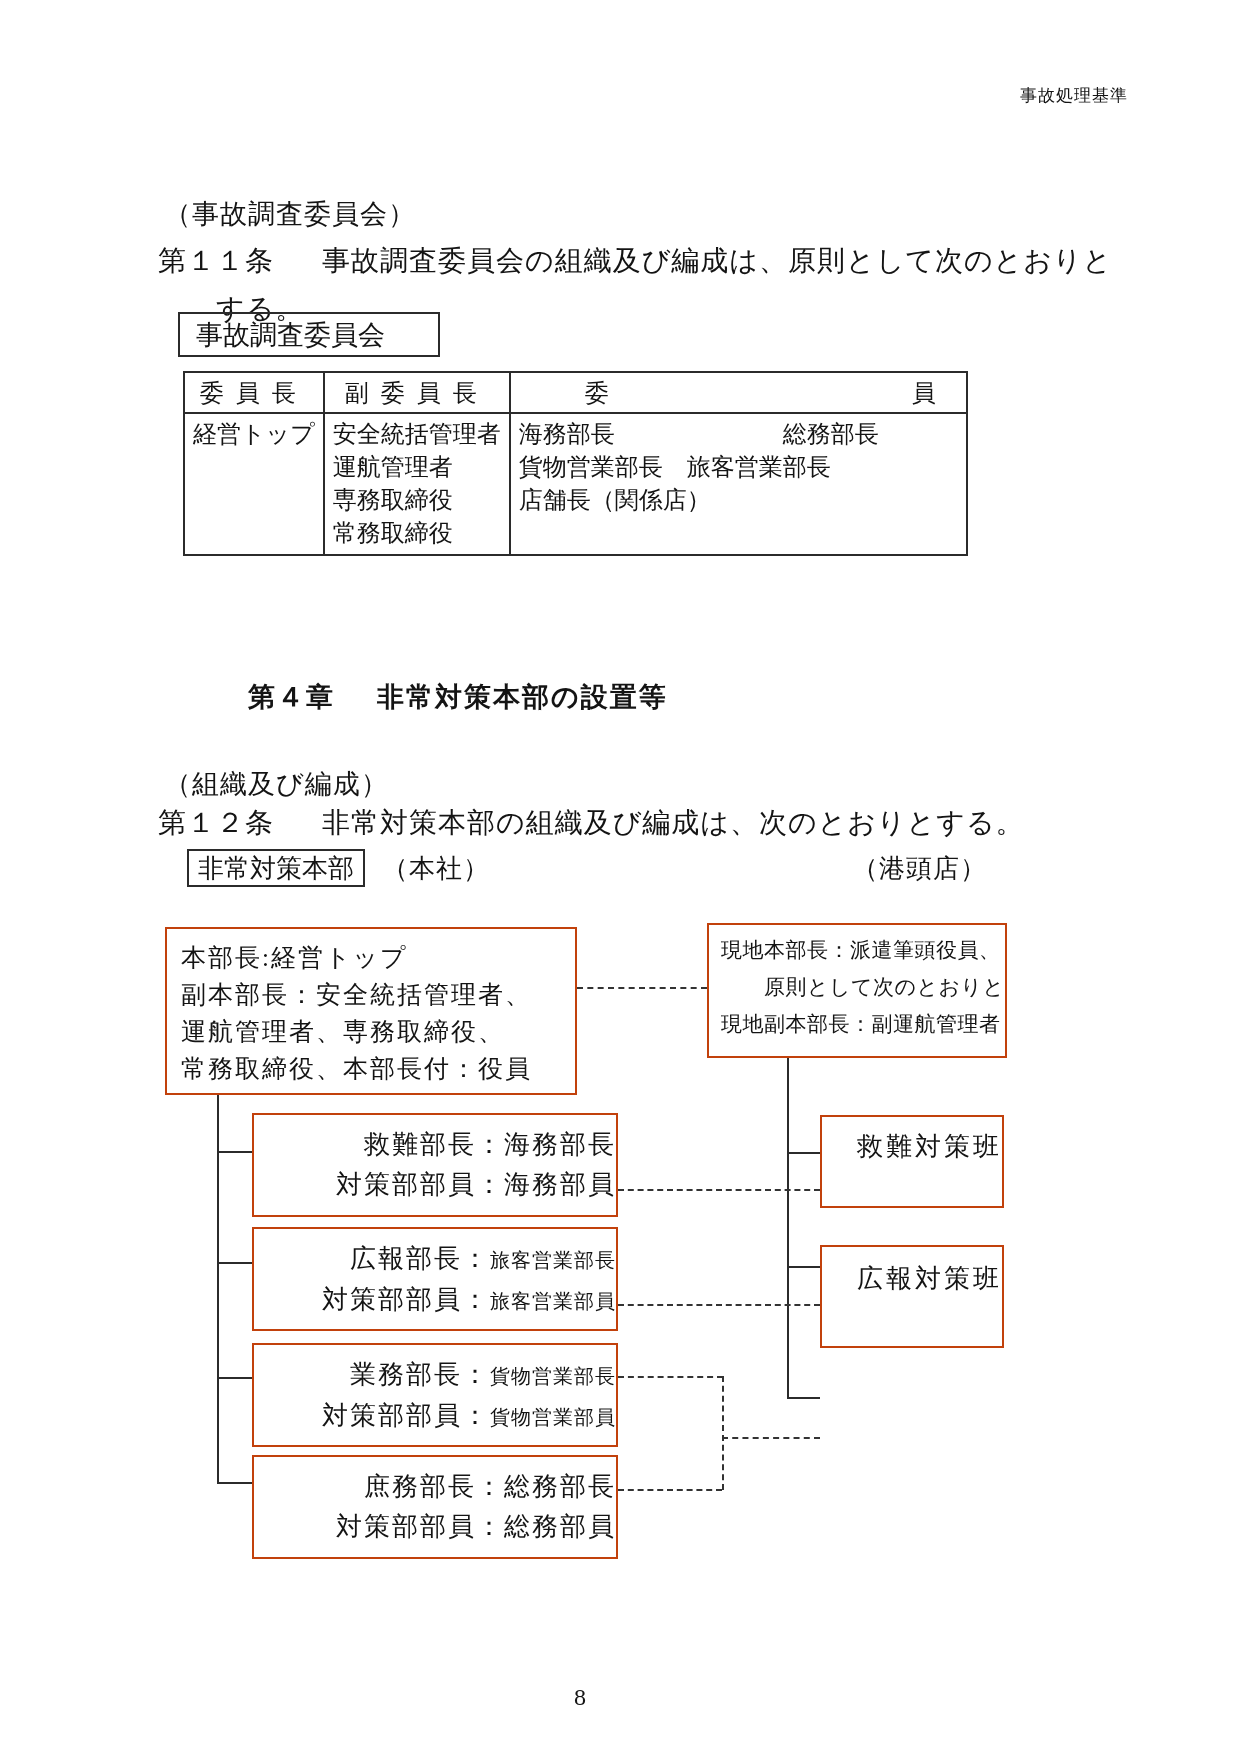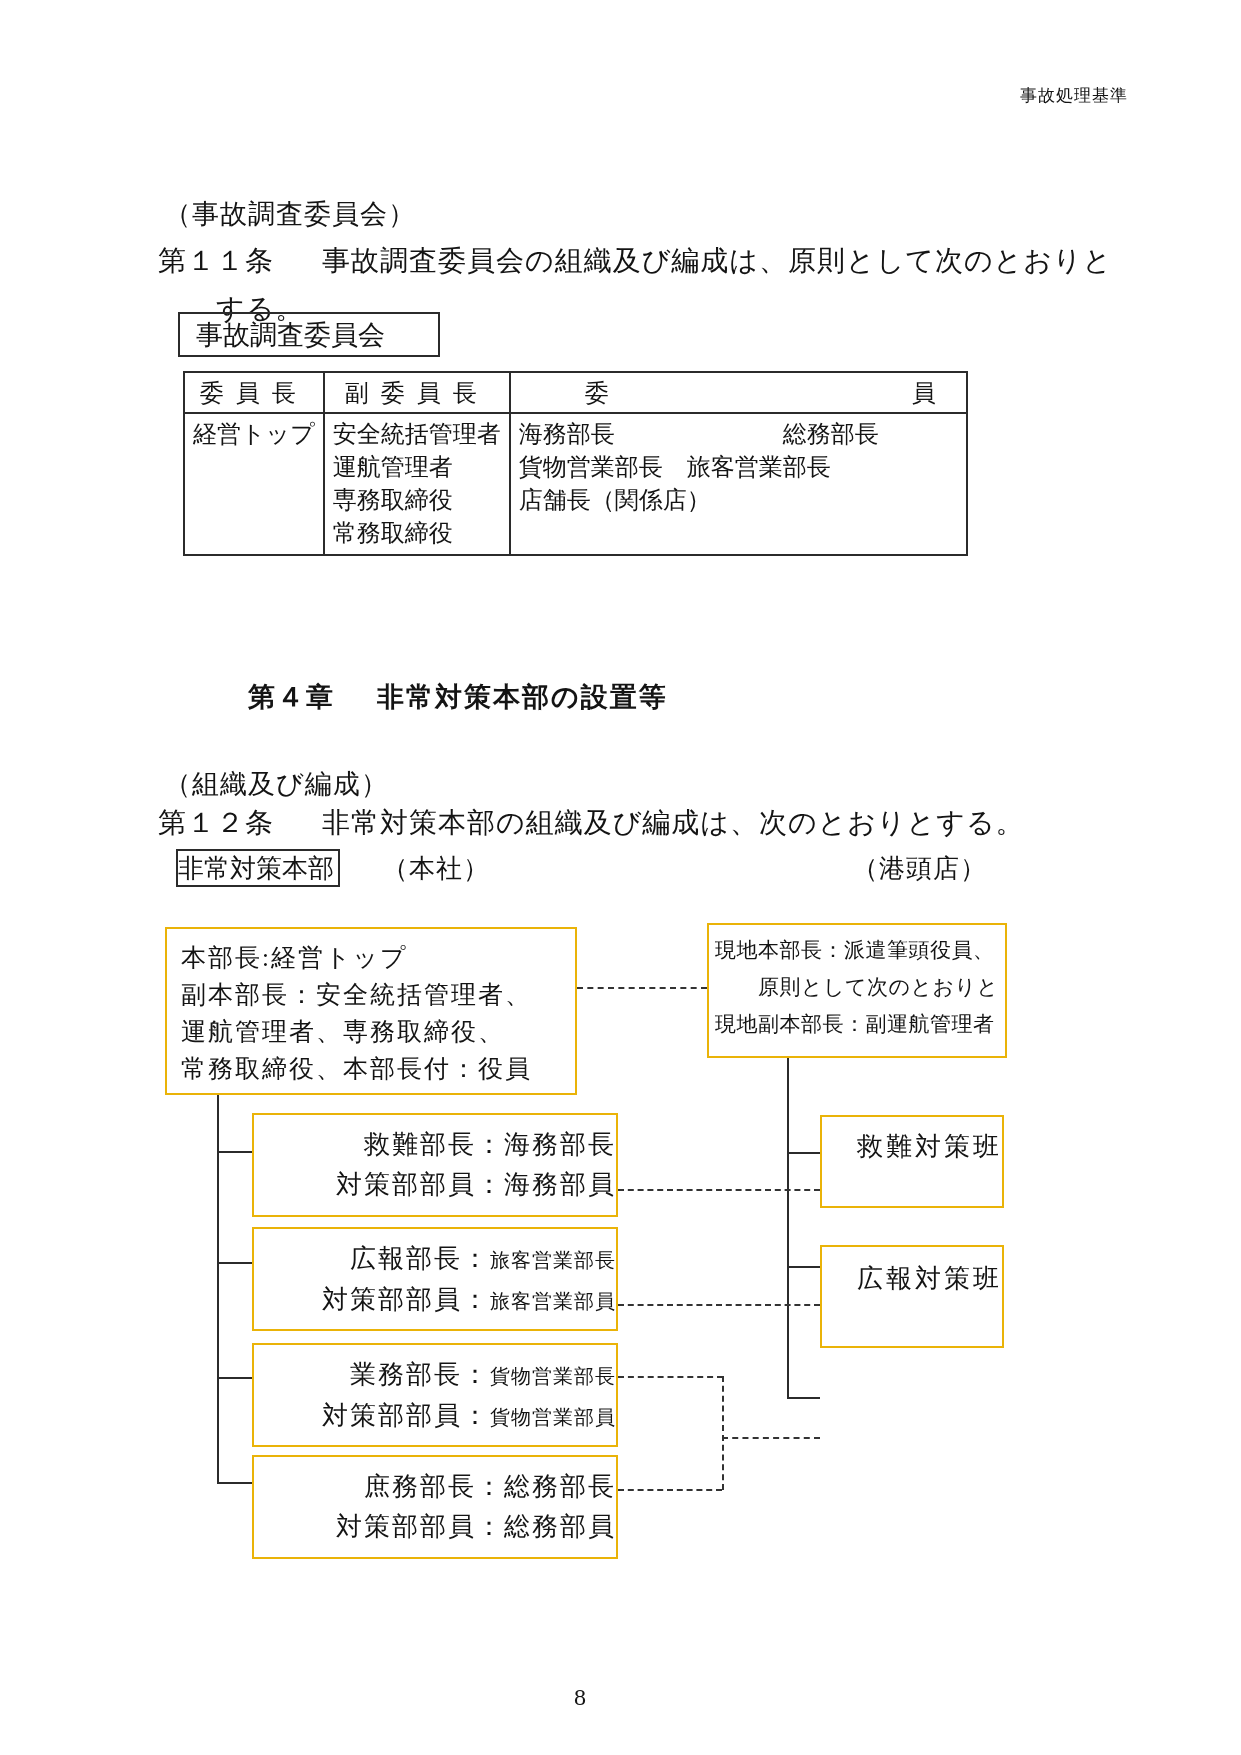--- a/index.html
+++ b/index.html
@@ -25,24 +25,24 @@
   
   table.cmt{position:absolute;left:183px;top:371px;border-collapse:collapse;table-layout:fixed;}
   table.cmt td{border:2px solid #2b2b2b;box-sizing:border-box;font-size:24px;vertical-align:top;padding:4px 8px;}
   table.cmt td.th{height:41px;vertical-align:middle;text-align:center;letter-spacing:12px;padding:0;}
   .spread{display:flex;justify-content:space-between;padding:0 30px 0 74px;letter-spacing:0;}
   .cellline{line-height:33px;white-space:nowrap;}
   td.c2{font-size:23px;}
   td.body-row{height:141px;margin-top:40px;}
 
   
-  .box{position:absolute;border:2px solid #eab308;box-sizing:border-box;background:#fff;}
+  .box{position:absolute;border:2px solid #c2410c;box-sizing:border-box;background:#fff;}
   .hq{left:165px;top:927px;width:412px;height:168px;padding:10px 14px;font-size:25px;letter-spacing:2px;}
   .hq .bl{line-height:37px;white-space:nowrap;}
-  .local{left:707px;top:923px;width:300px;height:135px;padding:7px 6px;font-size:21px;letter-spacing:0.5px;}
+  .local{left:707px;top:923px;width:300px;height:135px;padding:7px 12px;font-size:21px;letter-spacing:0.5px;}
   .local .bl{line-height:37px;white-space:nowrap;}
   .dept{left:252px;width:366px;height:104px;padding:10px 0 0 12px;font-size:26px;letter-spacing:2px;}
   .drow{line-height:40px;white-space:nowrap;text-align:right;}
   .dtitle{display:inline-block;width:118px;}
   .val.sm{font-size:20px;letter-spacing:1px;}
   .squad{left:820px;width:184px;text-align:right;font-size:26px;letter-spacing:3px;}
   .squad .sl{line-height:36px;white-space:nowrap;}
 
   
   .hl{position:absolute;height:2px;background:#2b2b2b;}
@@ -107,21 +107,21 @@
 
   <div class="t chapter" style="left:248px;top:679px;">
     <span>第４章</span><span class="gap">非常対策本部の設置等</span>
   </div>
 
   <div class="t sec-label" style="left:164px;top:766px;">（組織及び編成）</div>
   <div class="t" style="left:158px;top:804px;">
     <span>第１２条</span><span class="art-gap">非常対策本部の組織及び編成は、次のとおりとする。</span>
   </div>
 
-  <div class="label-box" style="left:176px;top:849px;width:164px;height:38px;font-size:26px;">
+  <div class="label-box" style="left:187px;top:849px;width:178px;height:38px;justify-content:center;font-size:26px;">
     <span>非常対策本部</span>
   </div>
   <div class="t" style="left:382px;top:851px;font-size:26px;">（本社）</div>
   <div class="t" style="left:852px;top:851px;font-size:26px;">（港頭店）</div>
 
   <div class="box hq">
     <div class="bl">本部長:経営トップ</div>
     <div class="bl">副本部長：安全統括管理者、</div>
     <div class="bl">運航管理者、専務取締役、</div>
     <div class="bl">常務取締役、本部長付：役員</div>

